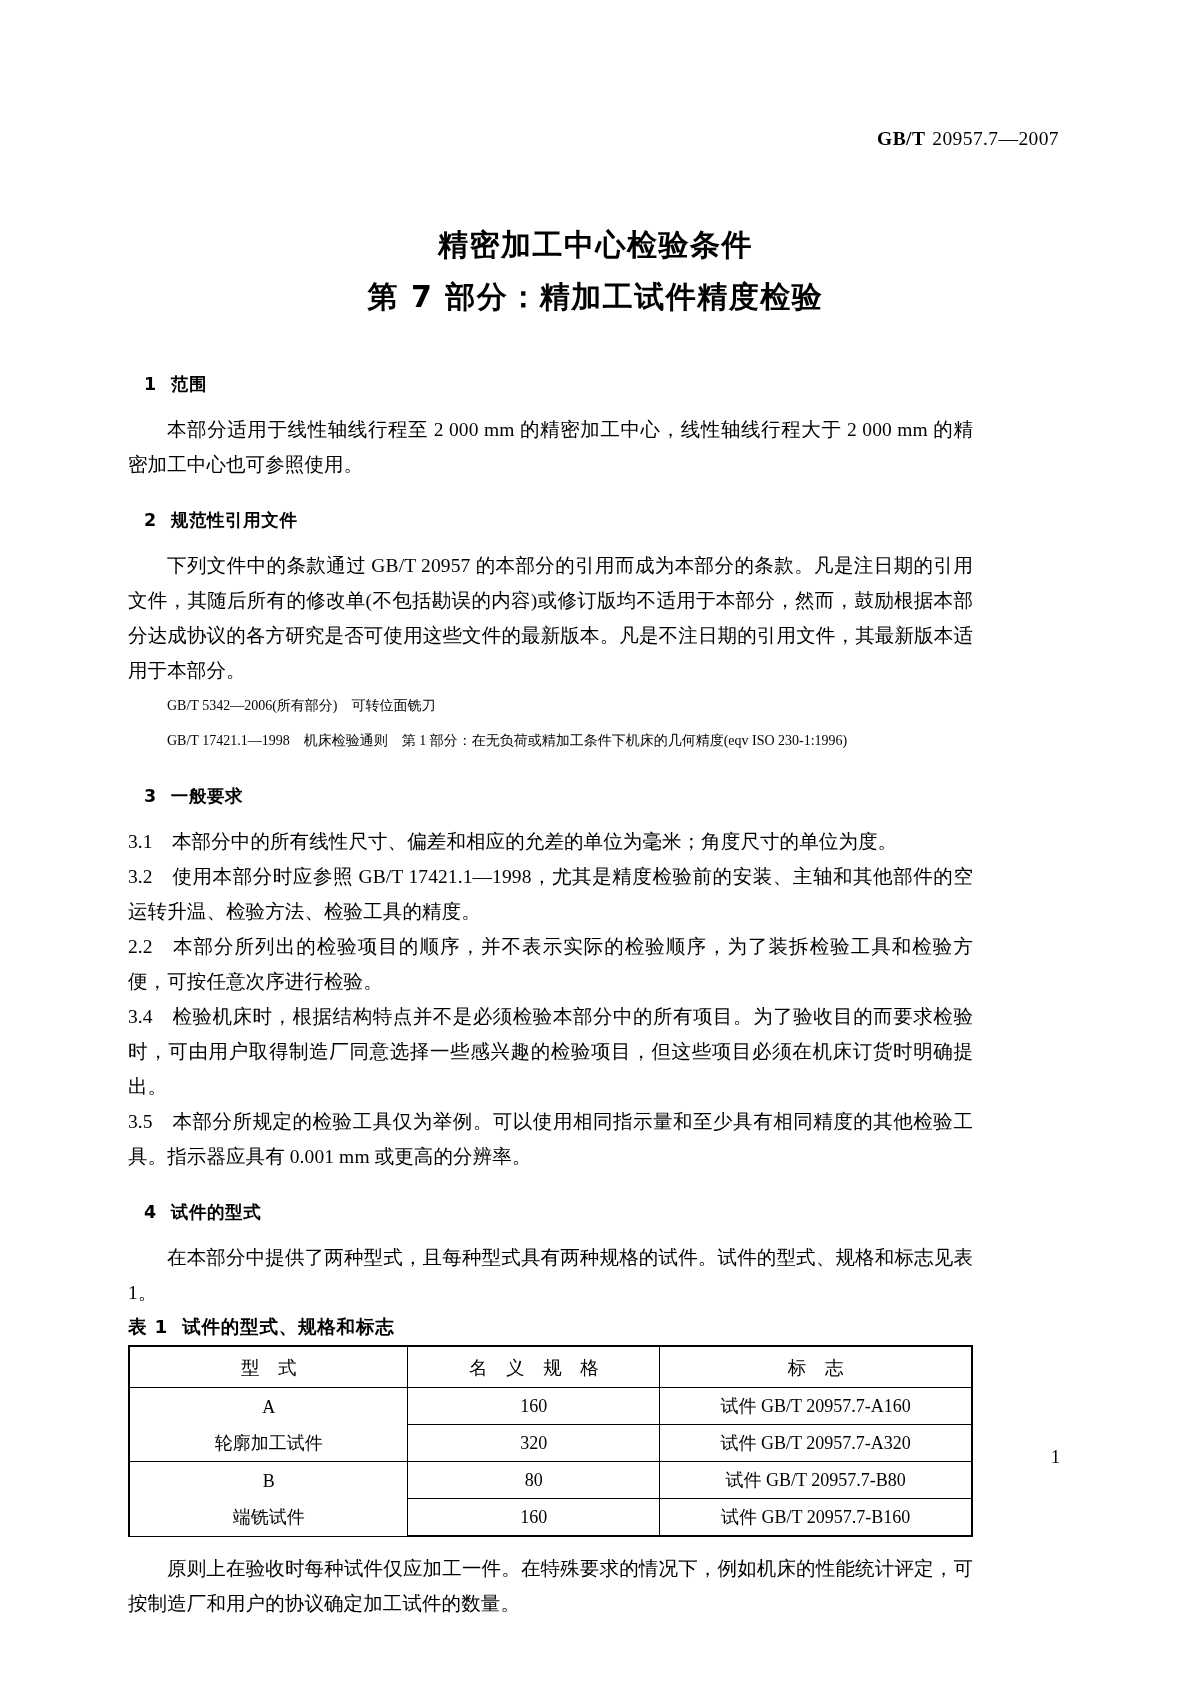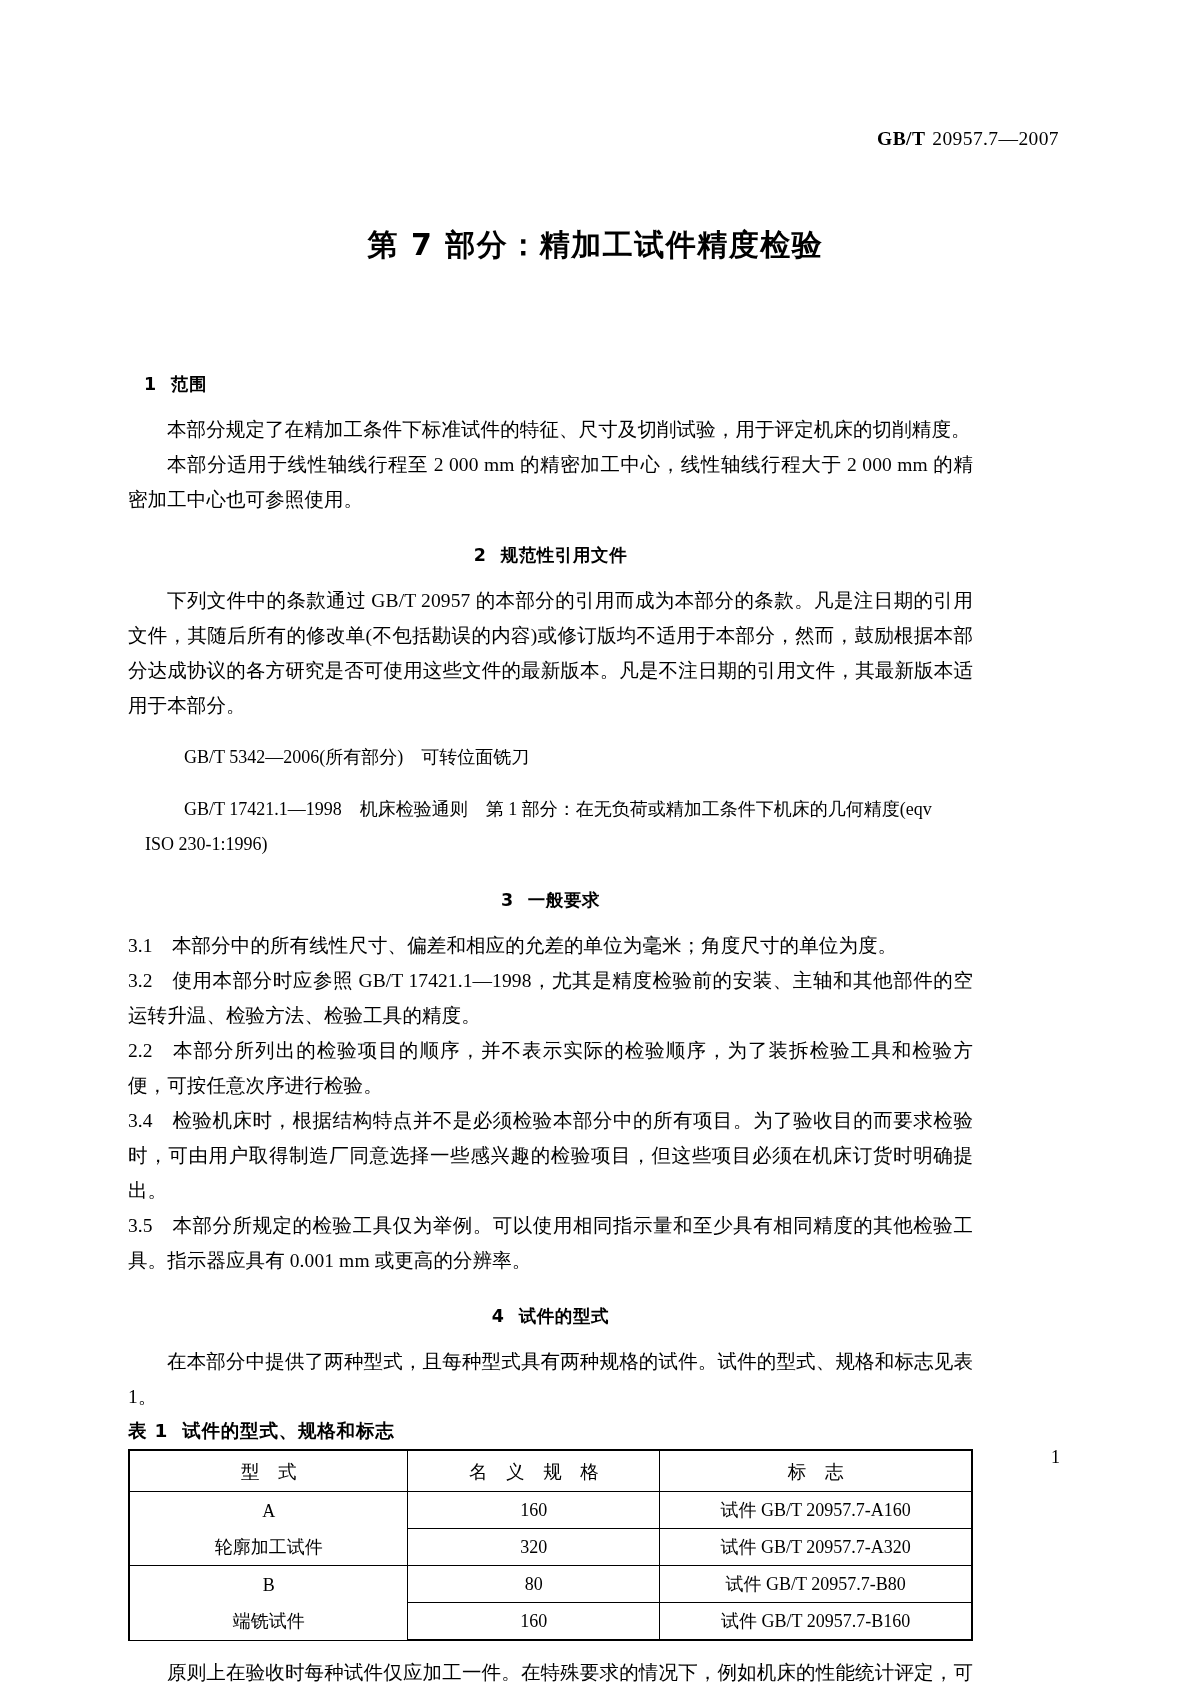--- a/index.html
+++ b/index.html
@@ -57,37 +57,37 @@
     width: 845px;
   }
   .clause-head {
     font-family: "DejaVu Sans", "Liberation Sans", sans-serif;
     font-size: 17.5px;
     font-weight: bold;
     letter-spacing: 0.6px;
     margin: 16px;
     padding: 0;
   }
-  .gap-before-head { margin-top: 26px; text-align: center; }
+  .gap-before-head { margin-top: 26px; }
   .gap-after-head  { margin-top: 16px; }
 
   p.para {
     margin: 0;
     padding: 0;
     font-size: 19.5px;
     line-height: 35px;
     text-align: justify;
     text-justify: inter-ideograph;
     letter-spacing: 0.1px;
   }
   p.indent { text-indent: 39px; }
   p.hang   { text-indent: 0; }
   .ref-line {
-    margin: 17px;
-    font-size: 18px;
+    margin: 0;
+    font-size: 14px;
     line-height: 35px;
     text-indent: 39px;
   }
   .sub-num {
     display: inline-block;
     min-width: 44px;
   }
 
   
   .table-caption {
@@ -142,29 +142,29 @@
 </head>
 <body>
 
 <div class="page">
 
   <div class="header">
     <span class="gb">GB/T</span><span class="sp"></span><span>20957.7—2007</span>
   </div>
 
   <div class="doc-title">
+    <div class="line">精密加工中心检验条件</div>
     <div class="line">第 7 部分：精加工试件精度检验</div>
   </div>
 
   <div class="content">
 
     <div class="clause-head">
       <span>1</span><span class="sp"></span><span class="sp"></span><span>范围</span>
     </div>
-    <p class="para indent gap-after-head">本部分规定了在精加工条件下标准试件的特征、尺寸及切削试验，用于评定机床的切削精度。</p>
     <p class="para indent">本部分适用于线性轴线行程至 2 000 mm 的精密加工中心，线性轴线行程大于 2 000 mm 的精密加工中心也可参照使用。</p>
 
     <div class="clause-head gap-before-head">
       <span>2</span><span class="sp"></span><span class="sp"></span><span>规范性引用文件</span>
     </div>
     <p class="para indent gap-after-head">下列文件中的条款通过 GB/T 20957 的本部分的引用而成为本部分的条款。凡是注日期的引用文件，其随后所有的修改单(不包括勘误的内容)或修订版均不适用于本部分，然而，鼓励根据本部分达成协议的各方研究是否可使用这些文件的最新版本。凡是不注日期的引用文件，其最新版本适用于本部分。</p>
     <p class="ref-line">GB/T 5342—2006(所有部分)　可转位面铣刀</p>
     <p class="ref-line">GB/T 17421.1—1998　机床检验通则　第 1 部分：在无负荷或精加工条件下机床的几何精度(eqv ISO 230-1:1996)</p>
 
     <div class="clause-head gap-before-head">

